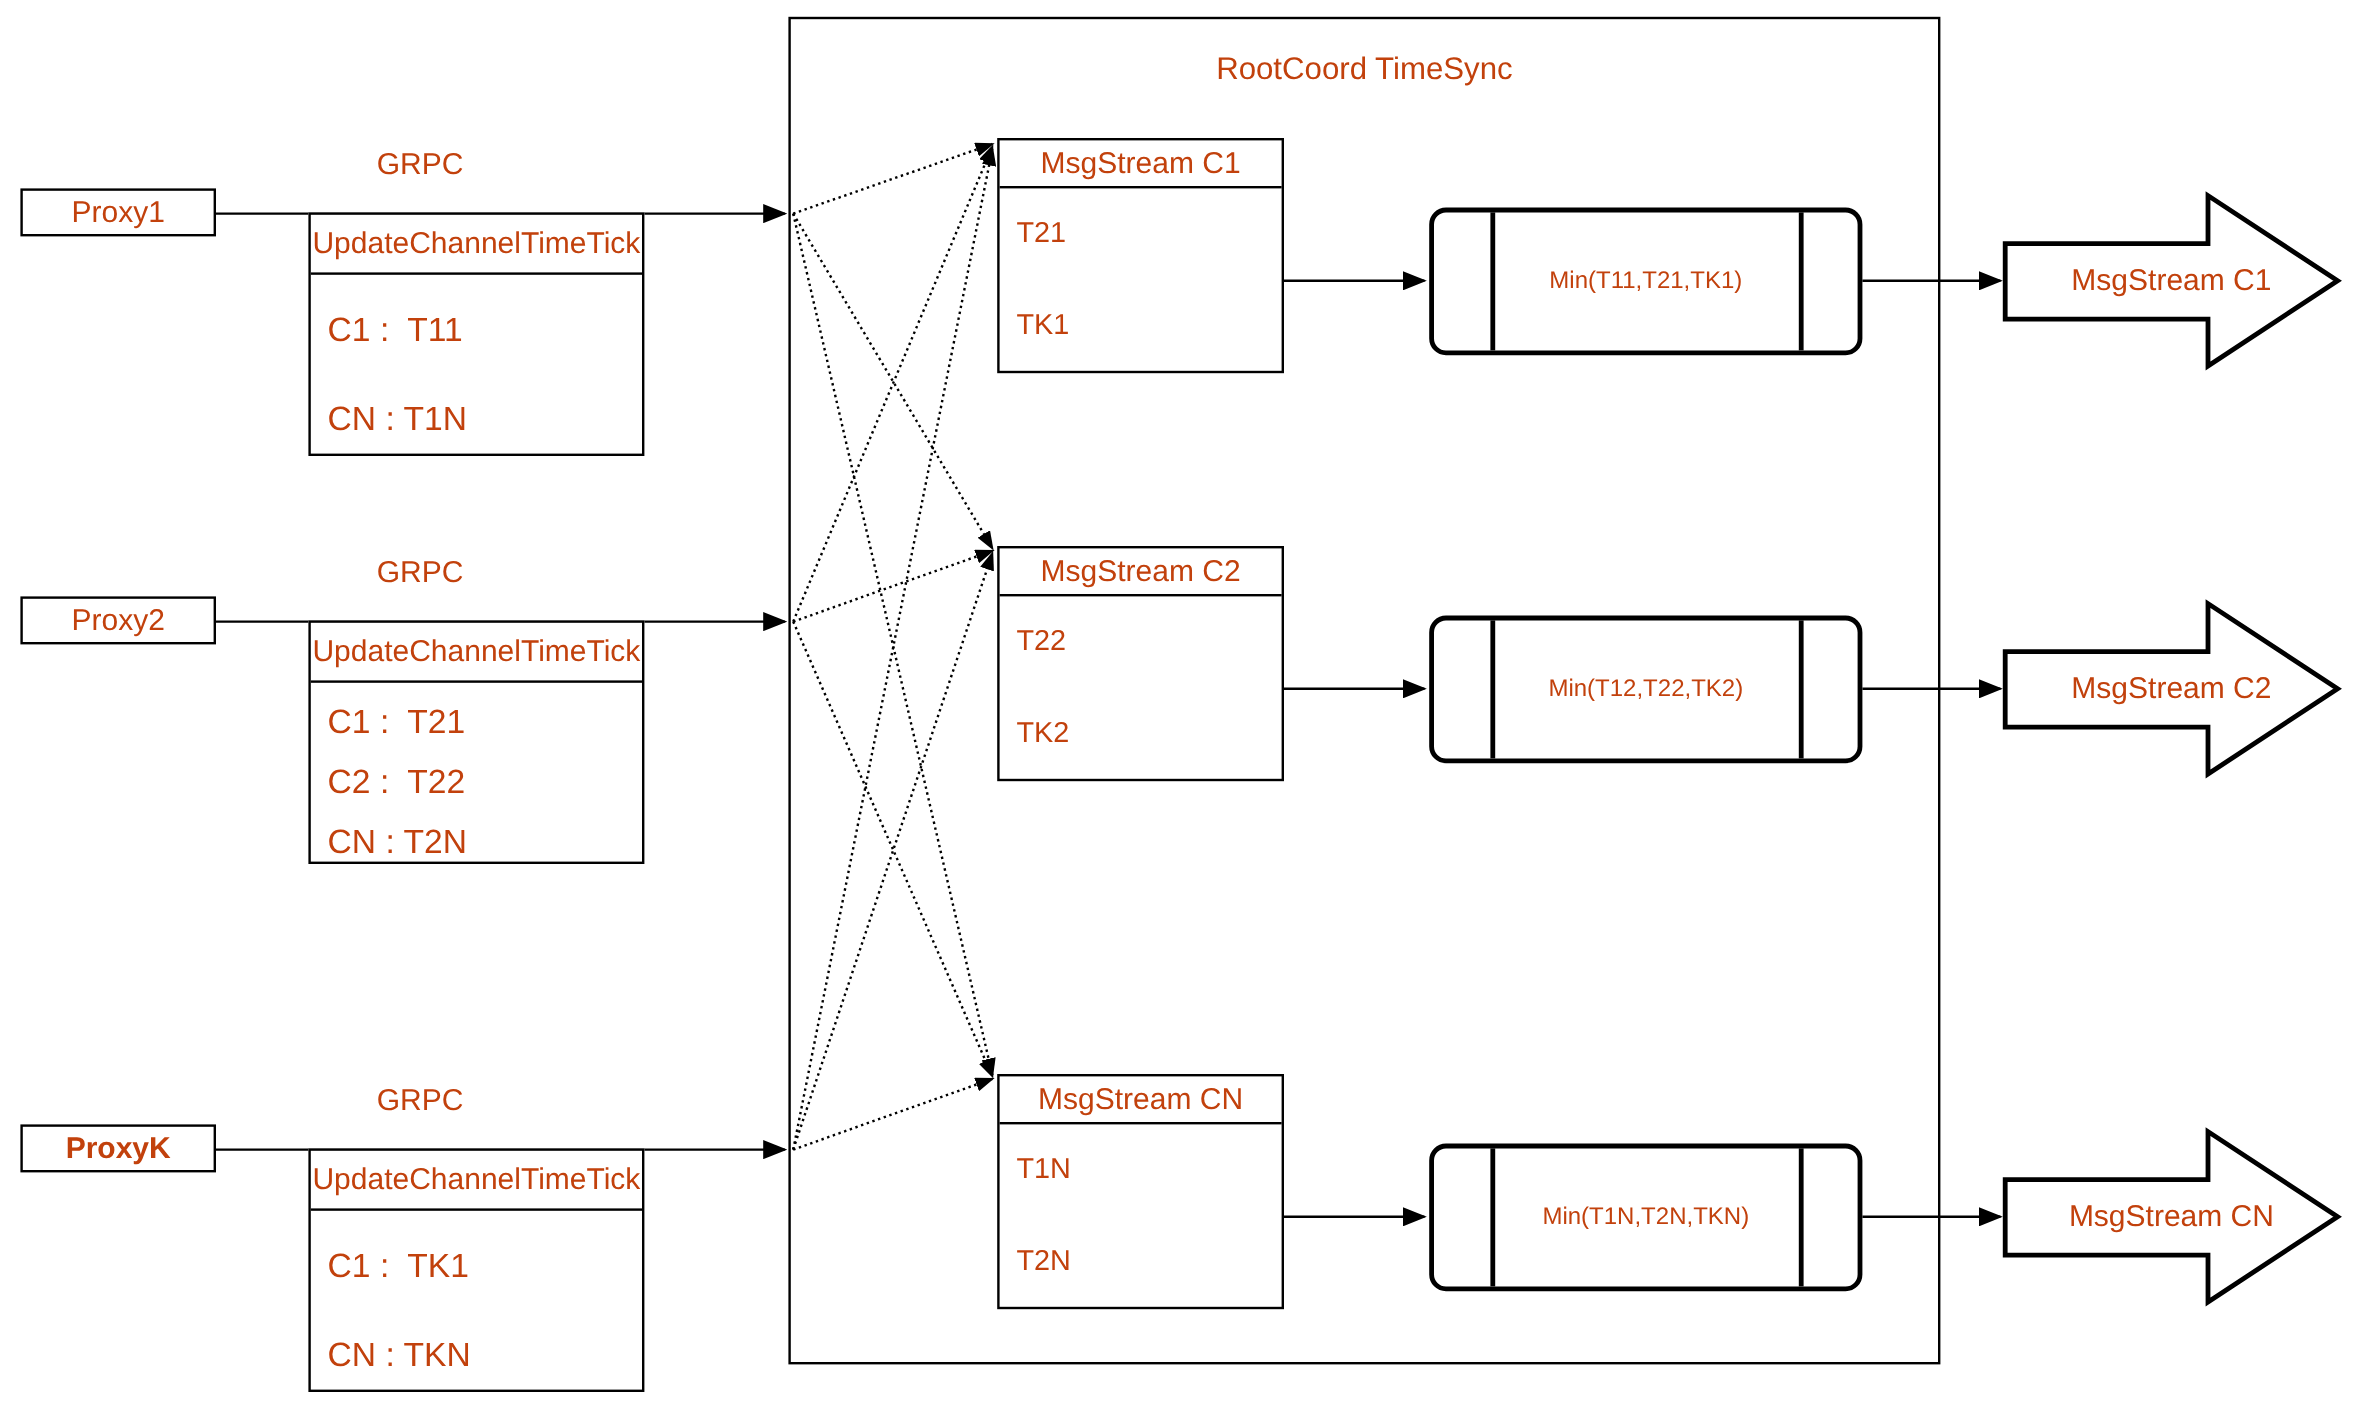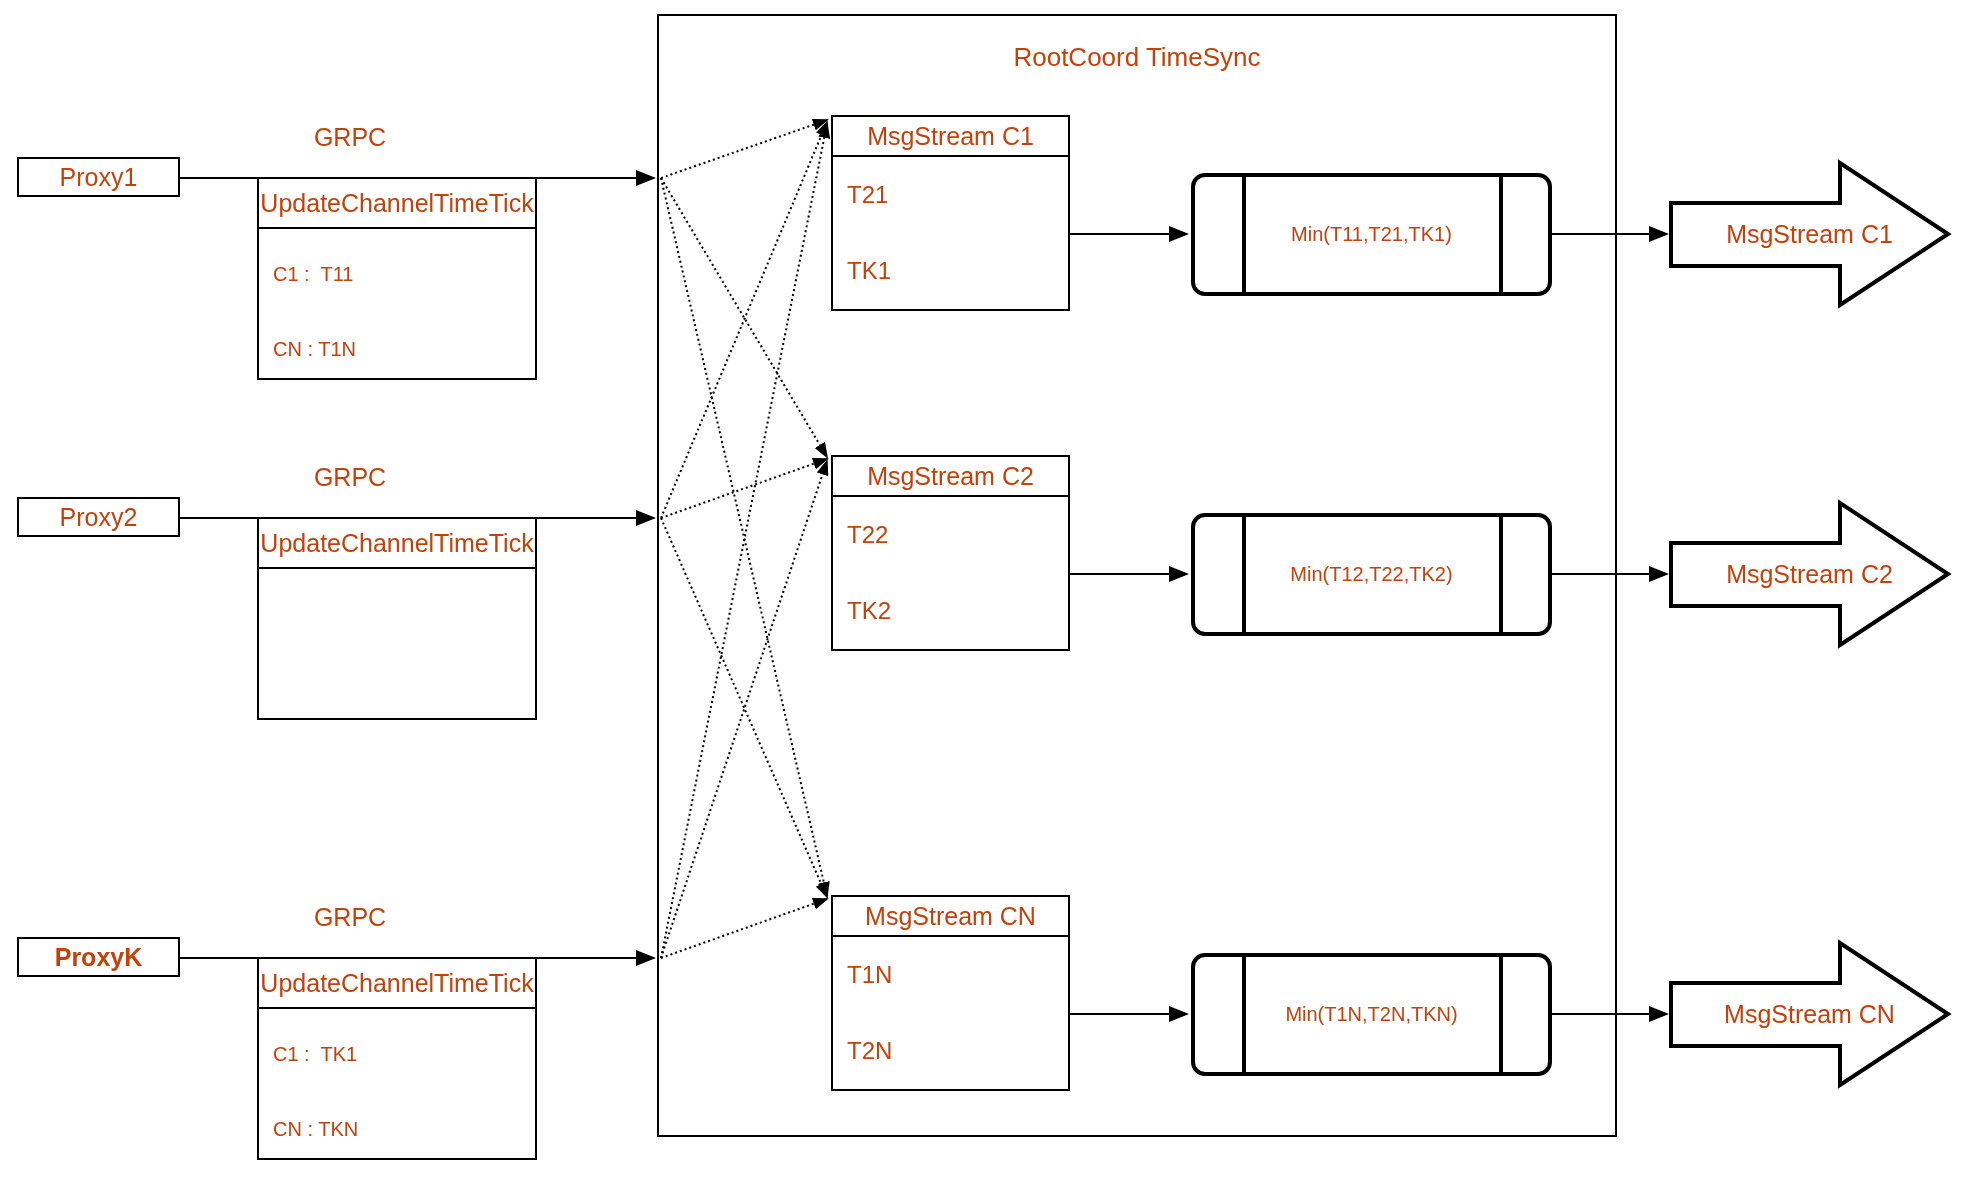--- a/index.html
+++ b/index.html
@@ -29,21 +29,21 @@
     display:flex;flex-direction:column;
   }
   .calltable .hdr{
     height:48px;border-bottom:2px solid #000;
     display:flex;align-items:center;justify-content:center;
     font-size:25px;flex:none;
   }
   .calltable .body{flex:1;display:flex;flex-direction:column;}
   .calltable .entry{
     flex:1;display:flex;align-items:center;
-    padding-left:14px;font-size:20px;white-space:pre;margin-top:17px;
+    padding-left:14px;font-size:28px;white-space:pre;margin-top:17px;
   }
   
   .rootcoord{
     left:657px;top:14px;width:960px;height:1123px;
     border:2px solid #000;background:transparent;z-index:1;
   }
   .rc-title{left:657px;top:40px;width:960px;height:34px;font-size:26px;z-index:2;background:transparent;}
   
   .streambox{
     left:831px;width:239px;height:196px;
@@ -142,20 +142,25 @@
     <div class="divider div-a"></div>
     <div class="divider div-b"></div>
     <span>Min(T11,T21,TK1)</span>
   </div>
   <div class="abs lbl arrowlbl" style="top:218px;">MsgStream C1</div>
 
   <div class="abs lbl grpc" style="top:461px;">GRPC</div>
   <div class="abs lbl proxy" style="top:497px;">Proxy2</div>
   <div class="abs calltable" style="top:517px;">
     <div class="hdr">UpdateChannelTimeTick</div>
+    <div class="body">
+      <div class="entry">C1 :  T21</div>
+      <div class="entry">C2 :  T22</div>
+      <div class="entry">CN : T2N</div>
+    </div>
   </div>
   <div class="abs streambox" style="top:455px;">
     <div class="hdr">MsgStream C2</div>
     <div class="body">
       <div class="entry">T22</div>
       <div class="entry">TK2</div>
     </div>
   </div>
   <div class="abs minbox" style="top:513px;">
     <div class="divider div-a"></div>

